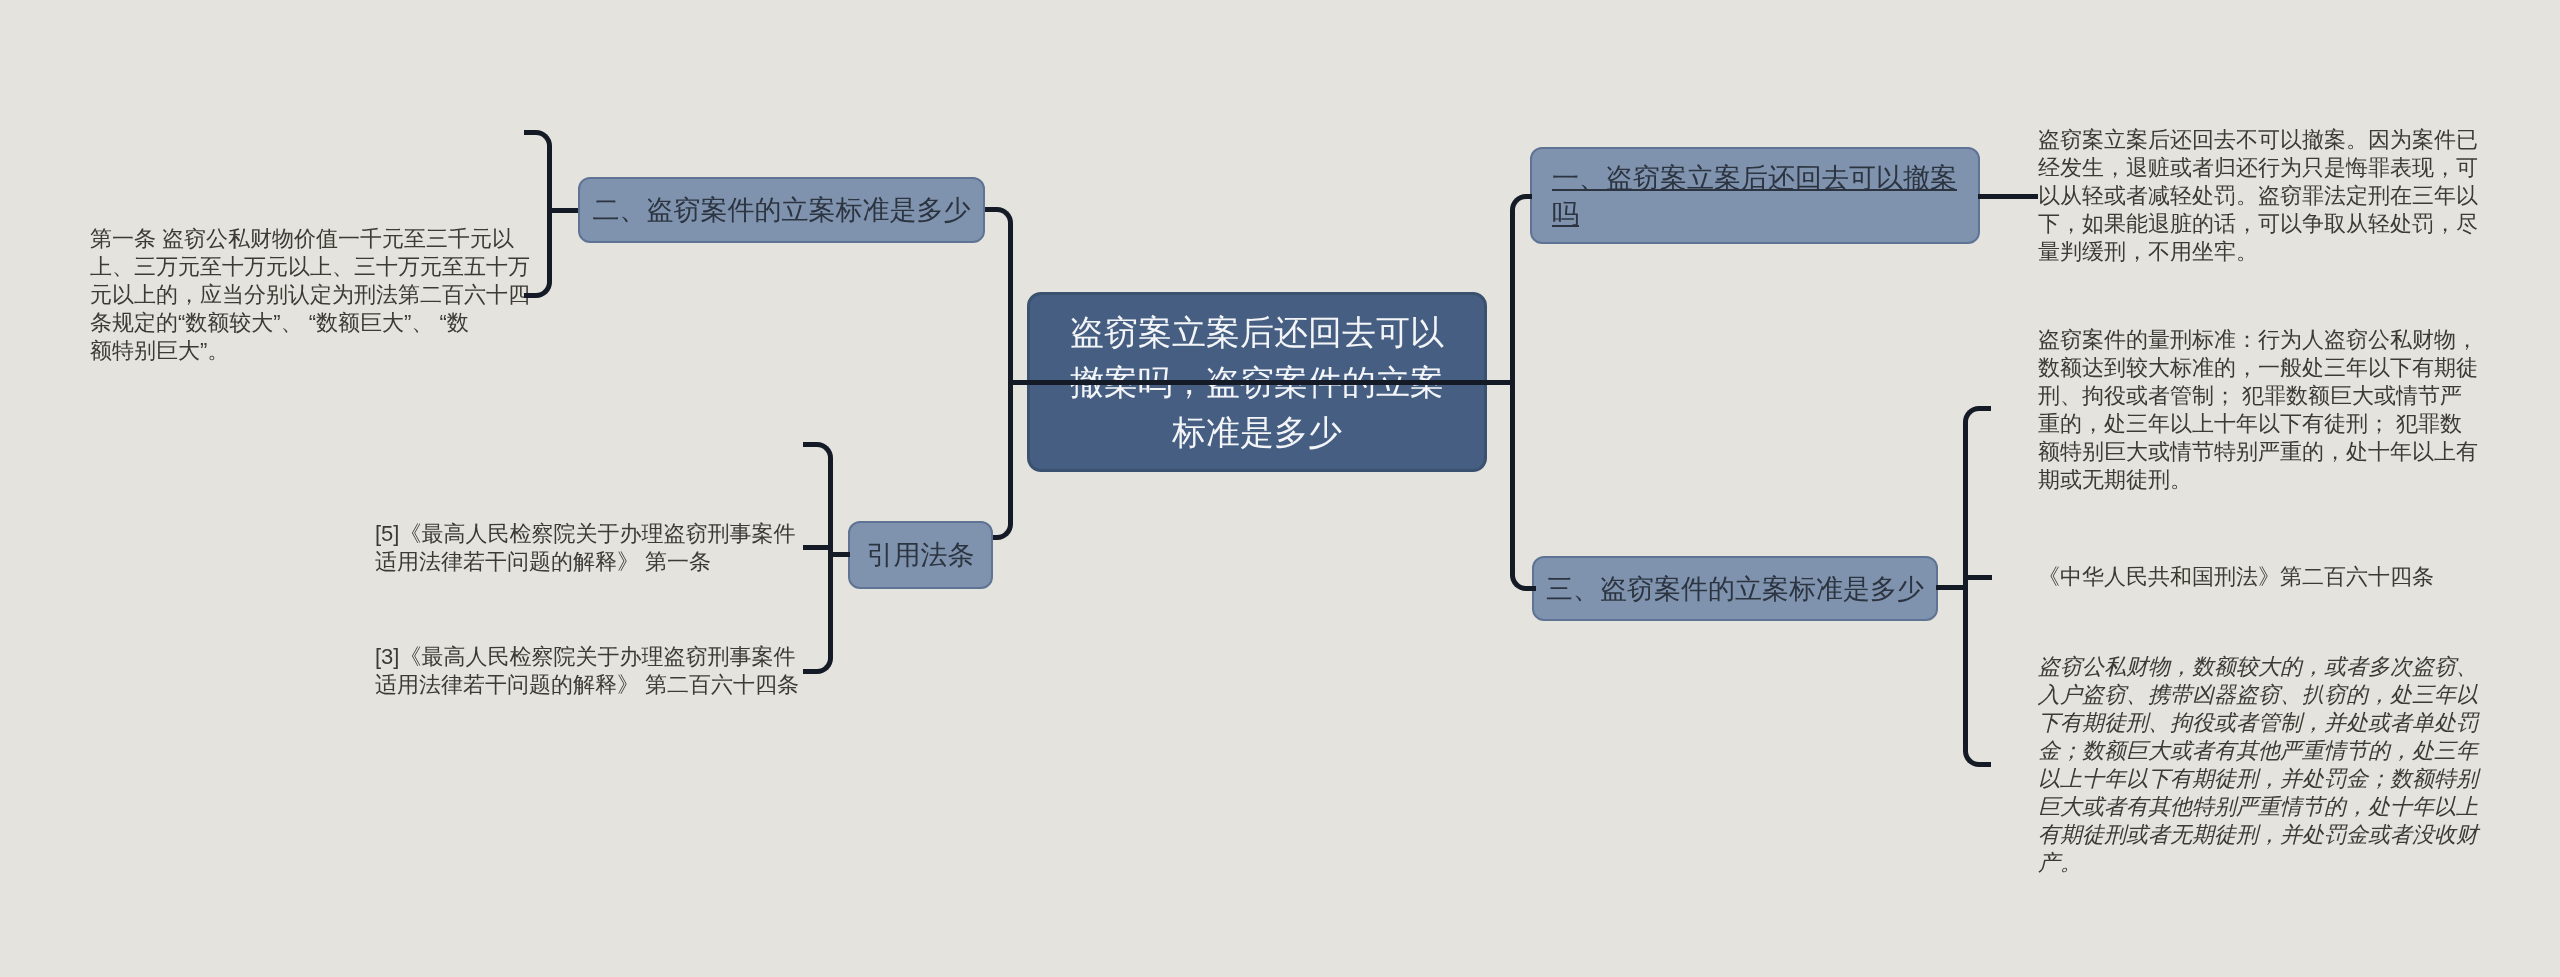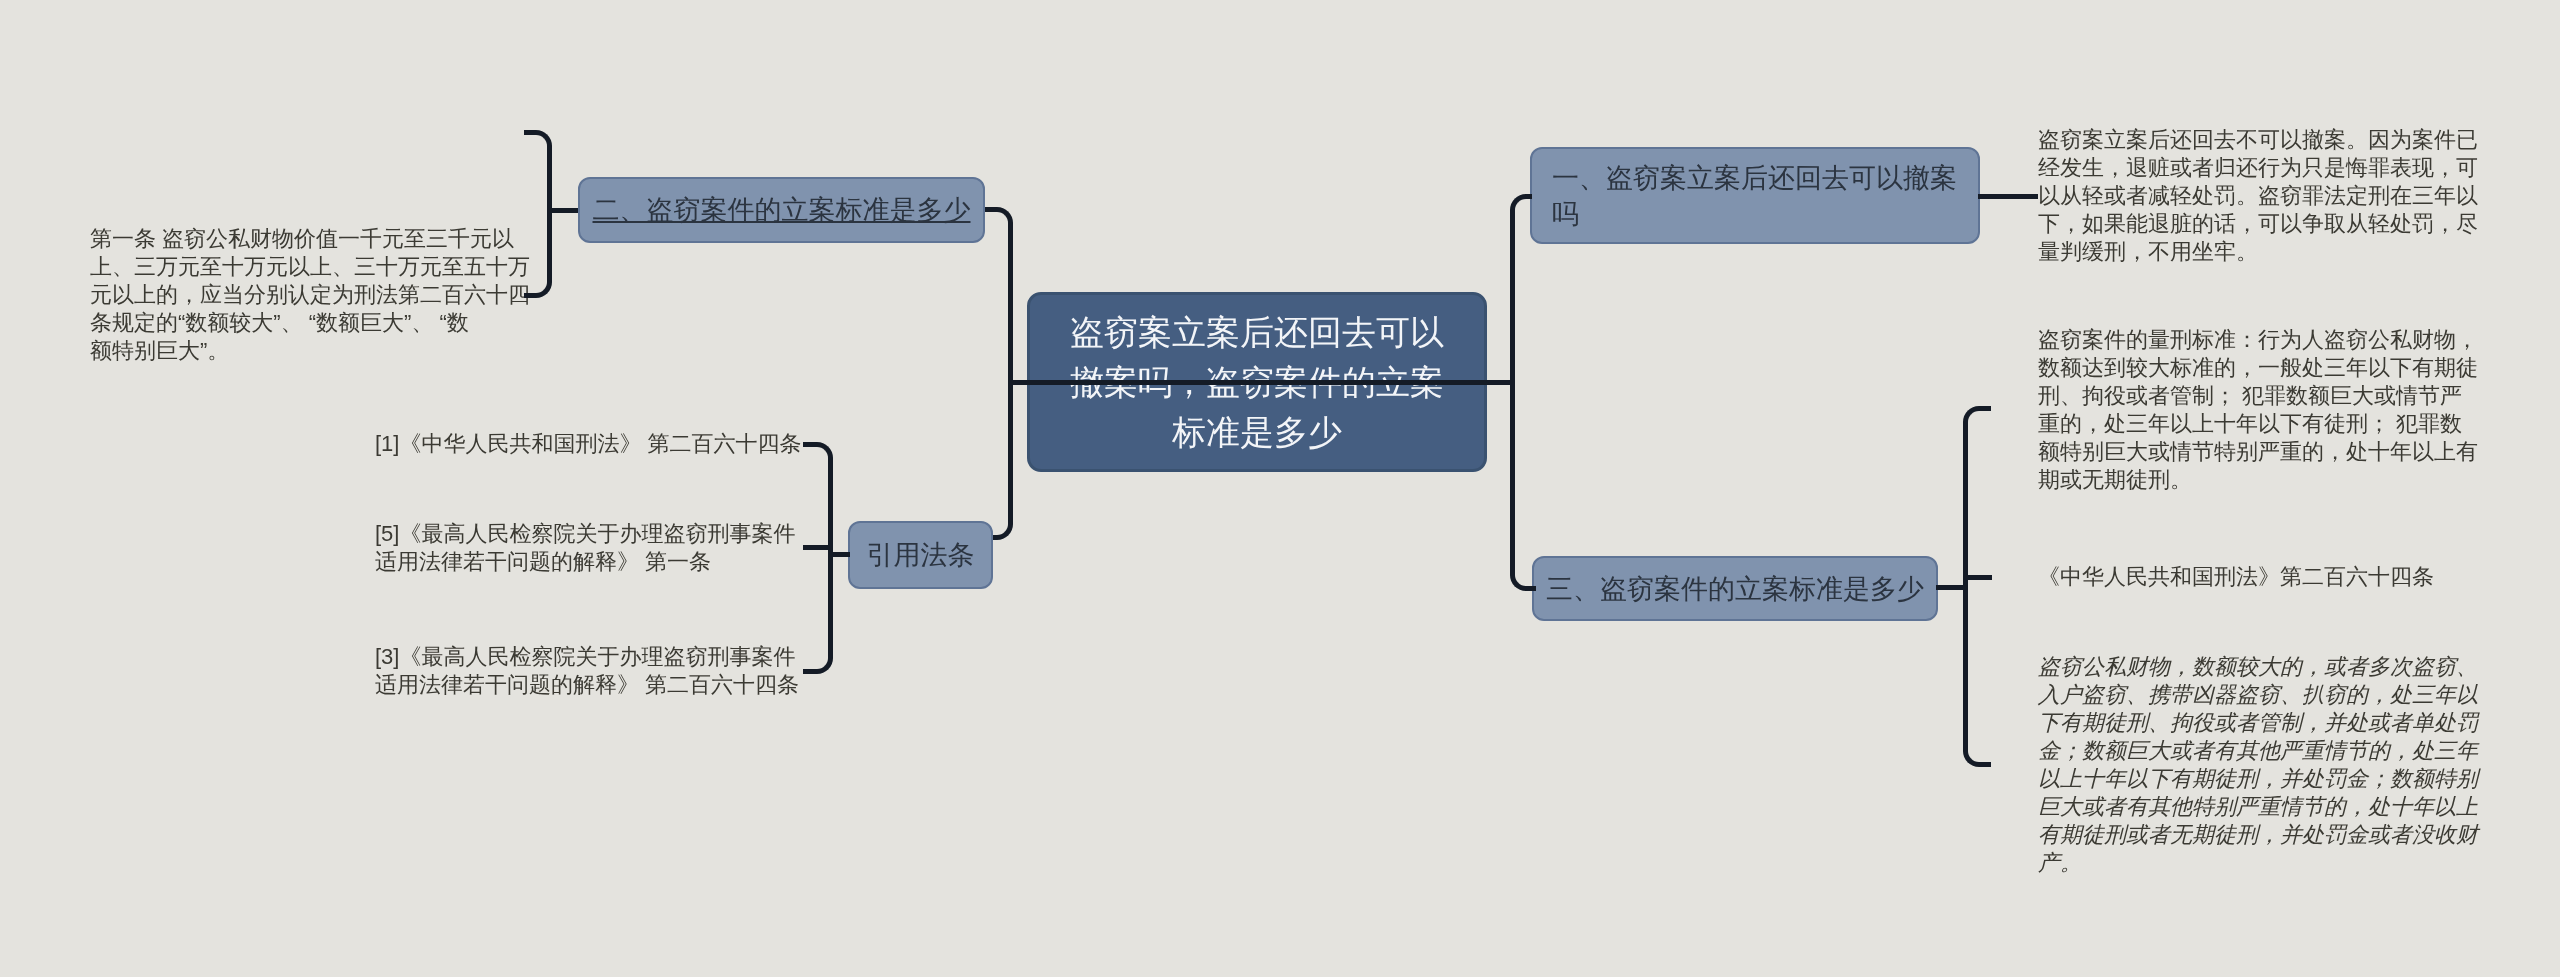--- a/index.html
+++ b/index.html
@@ -21,21 +21,21 @@
     position:absolute;
     display:flex;align-items:center;justify-content:center;
     background:#8093ae;
     border:2px solid #5f7495;
     border-radius:12px;
     color:#2b3440;
     font-size:27px;line-height:36px;
     box-sizing:border-box;
     z-index:2;
   }
-  .node.left-align{justify-content:flex-start;text-align:left;}
+  .node.left-align{justify-content:flex-start;text-align:left;text-decoration:underline;}
   .node.root{
     background:#455e81;
     border:3px solid #3a5270;
     border-radius:14px;
     color:#f3f5f8;
     font-size:34px;line-height:50px;
     text-align:center;
   }
 
   
@@ -70,36 +70,35 @@
   <div class="conn elbow-bl" style="left:1963px;top:588px;width:28px;height:179px;"></div>
   <div class="conn line" style="left:1966px;top:575px;width:26px;height:5px;"></div>
 
   <div class="conn elbow-tr" style="left:803px;top:442px;width:30px;height:112px;"></div>
   <div class="conn elbow-br" style="left:803px;top:554px;width:30px;height:120px;"></div>
   <div class="conn line" style="left:803px;top:545px;width:27px;height:5px;"></div>
   <div class="conn line" style="left:831px;top:552px;width:19px;height:5px;"></div>
 
   <div class="node root" style="left:1027px;top:292px;width:460px;height:180px;padding:0 35px;">盗窃案立案后还回去可以撤案吗，盗窃案件的立案标准是多少</div>
 
-  <div class="node" style="left:578px;top:177px;width:407px;height:66px;text-decoration:underline;">二、盗窃案件的立案标准是多少</div>
+  <div class="node" style="left:578px;top:177px;width:407px;height:66px;">二、盗窃案件的立案标准是多少</div>
 
   <div class="node" style="left:848px;top:521px;width:145px;height:68px;">引用法条</div>
 
   <div class="node left-align" style="left:1530px;top:147px;width:450px;height:97px;padding:0 20px;">一、盗窃案立案后还回去可以撤案吗</div>
 
   <div class="node" style="left:1532px;top:556px;width:406px;height:65px;">三、盗窃案件的立案标准是多少</div>
 
 
   <div class="note" style="left:90px;top:225px;width:480px;height:140px;">第一条  盗窃公私财物价值一千元至三千元以
 上、三万元至十万元以上、三十万元至五十万
 元以上的，应当分别认定为刑法第二百六十四
 条规定的“数额较大”、 “数额巨大”、 “数
 额特别巨大”。</div>
 
-  <div class="note" style="left:375px;top:430px;width:450px;height:28px;">[1]《中华人民共和国刑法》 第二百六十四条</div>
 
   <div class="note" style="left:375px;top:520px;width:450px;height:56px;">[5]《最高人民检察院关于办理盗窃刑事案件
 适用法律若干问题的解释》 第一条</div>
 
   <div class="note" style="left:375px;top:643px;width:450px;height:56px;">[3]《最高人民检察院关于办理盗窃刑事案件
 适用法律若干问题的解释》 第二百六十四条</div>
 
   <div class="note" style="left:2038px;top:326px;width:505px;height:168px;">盗窃案件的量刑标准：行为人盗窃公私财物，
 数额达到较大标准的，一般处三年以下有期徒
 刑、拘役或者管制； 犯罪数额巨大或情节严

